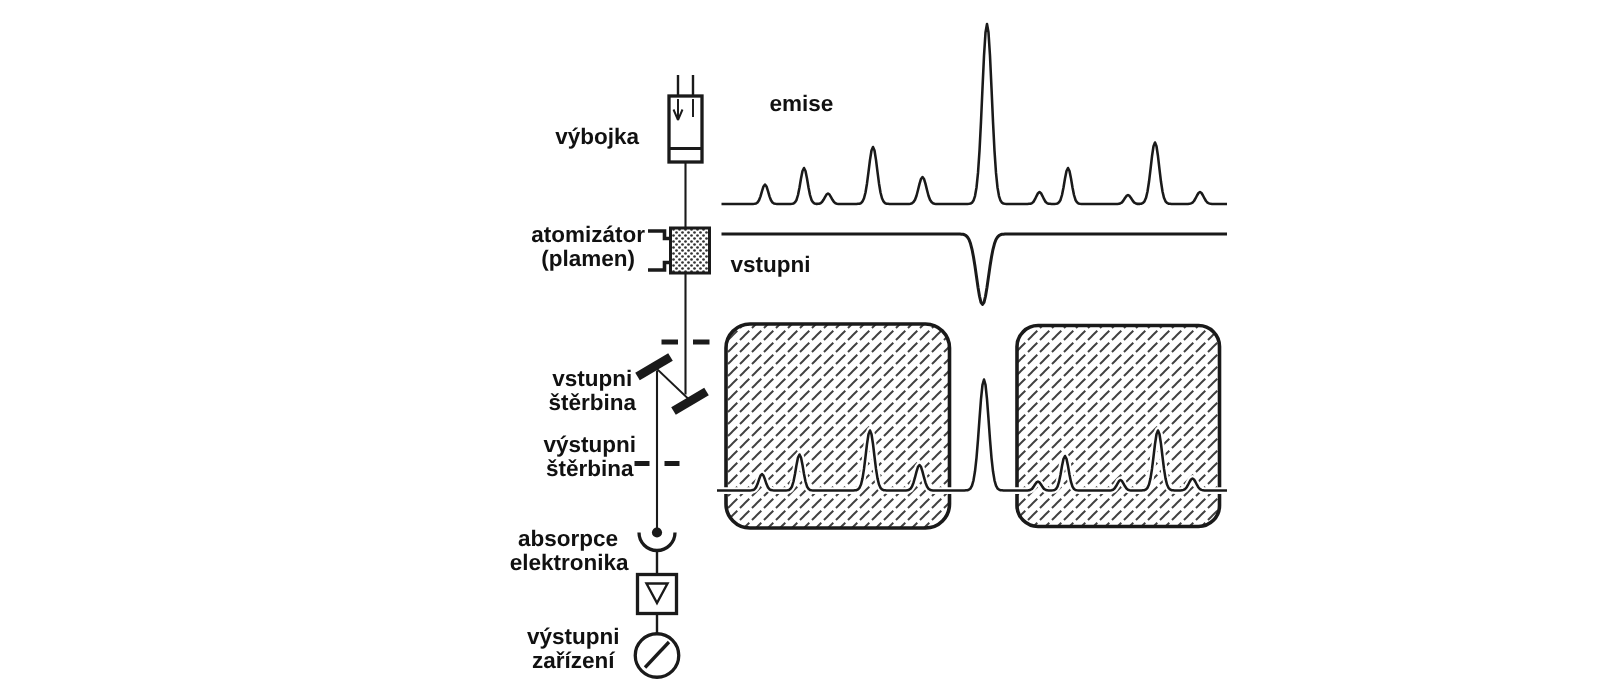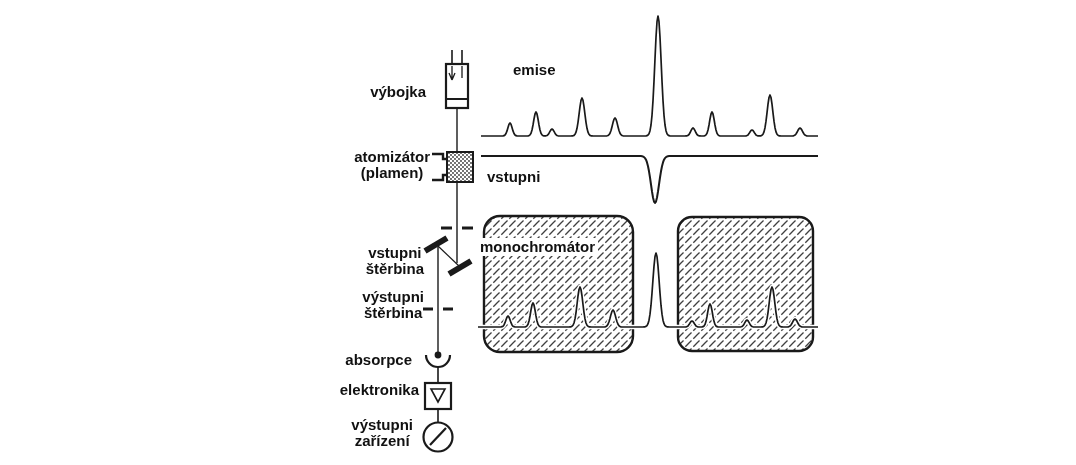--- a/index.html
+++ b/index.html
@@ -21,21 +21,21 @@
   }
   .lbl.ra{text-align:left;}
   .lbl.ctr{text-align:center;}
   .lbl.boxed{background:#ffffff;padding:1px 3px;}
   
   .lbl-lamp{right:650px;top:84px;}
   .lbl-atomizer{right:646px;top:149px;}
   .lbl-entrance{right:652px;top:224px;margin-top:21px;}
   .lbl-exit{right:652px;top:289px;}
   .lbl-detector{right:664px;top:352px;}
-  .lbl-electronics{right:657px;top:382px;}
+  .lbl-electronics{right:657px;top:368px;}
   .lbl-output{right:663px;top:417px;}
   
   .lbl-emission{left:513px;top:62px;}
   .lbl-absorption{left:487px;top:169px;}
   .lbl-monochromator{left:477px;top:238px;}
   .trace{fill:none;stroke:#1a1a1a;stroke-width:1.7;stroke-linejoin:round;}
   .trace.thick{stroke-width:2;}
   .casing{fill:none;stroke:#ffffff;stroke-width:4.5;stroke-linejoin:round;}
 </style>
 </head>
@@ -120,14 +120,13 @@
 štěrbina</div>
   <div class="lbl ctr lbl-exit">výstupni
 štěrbina</div>
   <div class="lbl ra lbl-detector">absorpce</div>
   <div class="lbl ra lbl-electronics">elektronika</div>
   <div class="lbl ctr lbl-output">výstupni
 zařízení</div>
 
   <div class="lbl lbl-emission">emise</div>
   <div class="lbl lbl-absorption">vstupni</div>
-  <div class="lbl boxed lbl-monochromator">monochromátor</div>
 </div>
 
 </body></html>

